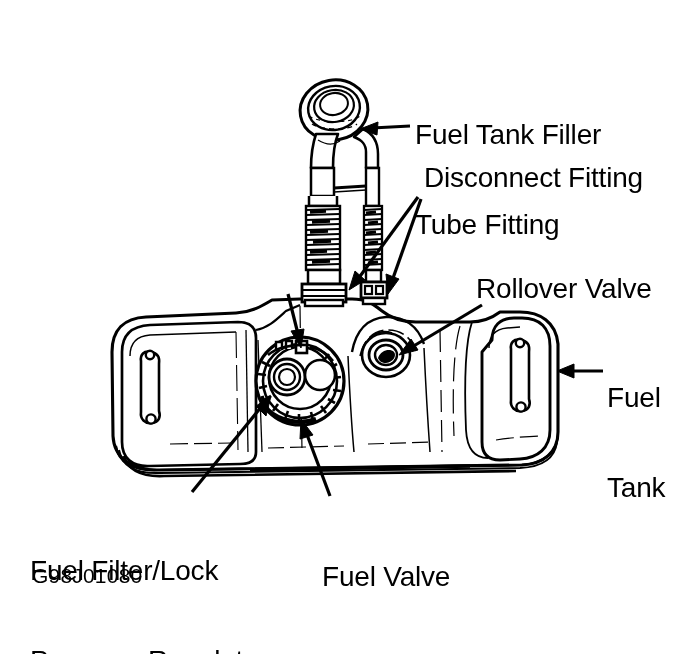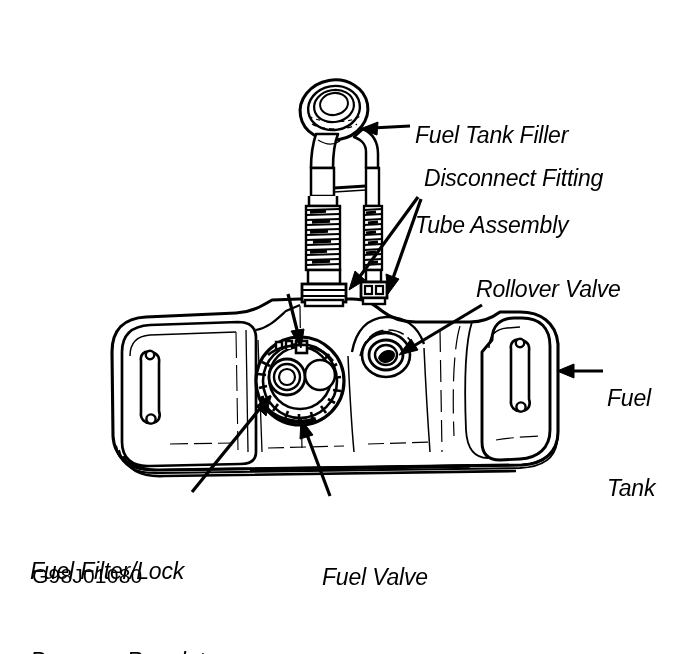--- a/index.html
+++ b/index.html
@@ -8,25 +8,24 @@
     width:700px;height:654px;
     background:#ffffff;
     font-family:"Liberation Sans", sans-serif;
     overflow:hidden;
   }
   #art{position:absolute;left:0;top:0;width:700px;height:654px;}
   .lbl{
     position:absolute;
     color:#000;
     font-family:"Liberation Sans", sans-serif;
-    font-size:23px;
+    font-size:28px;
     line-height:30px;
     white-space:pre;
     letter-spacing:-0.2px;
-    font-style:italic;
   }
   .fig-id{
     position:absolute;
     color:#000;
     font-family:"Liberation Sans", sans-serif;
     font-size:21px;
     line-height:24px;
     white-space:pre;
     letter-spacing:0.2px;
   }
@@ -294,21 +293,21 @@
 
       <g>
         <path d="M330,496 L306,432" stroke-width="3.2"></path>
         <path d="M301,419 L313,435 L300,439 Z" stroke-width="1"></path>
       </g>
     </g>
   </svg>
 
   <div class="lbl l-filler">
     <div>Fuel Tank Filler</div>
-    <div>Tube Assembly</div>
+    <div>Tube Fitting</div>
   </div>
 
   <div class="lbl l-disc">Disconnect Fitting</div>
 
 
   <div class="lbl l-tank">
     <div>Fuel</div>
     <div>Tank</div>
   </div>
 

